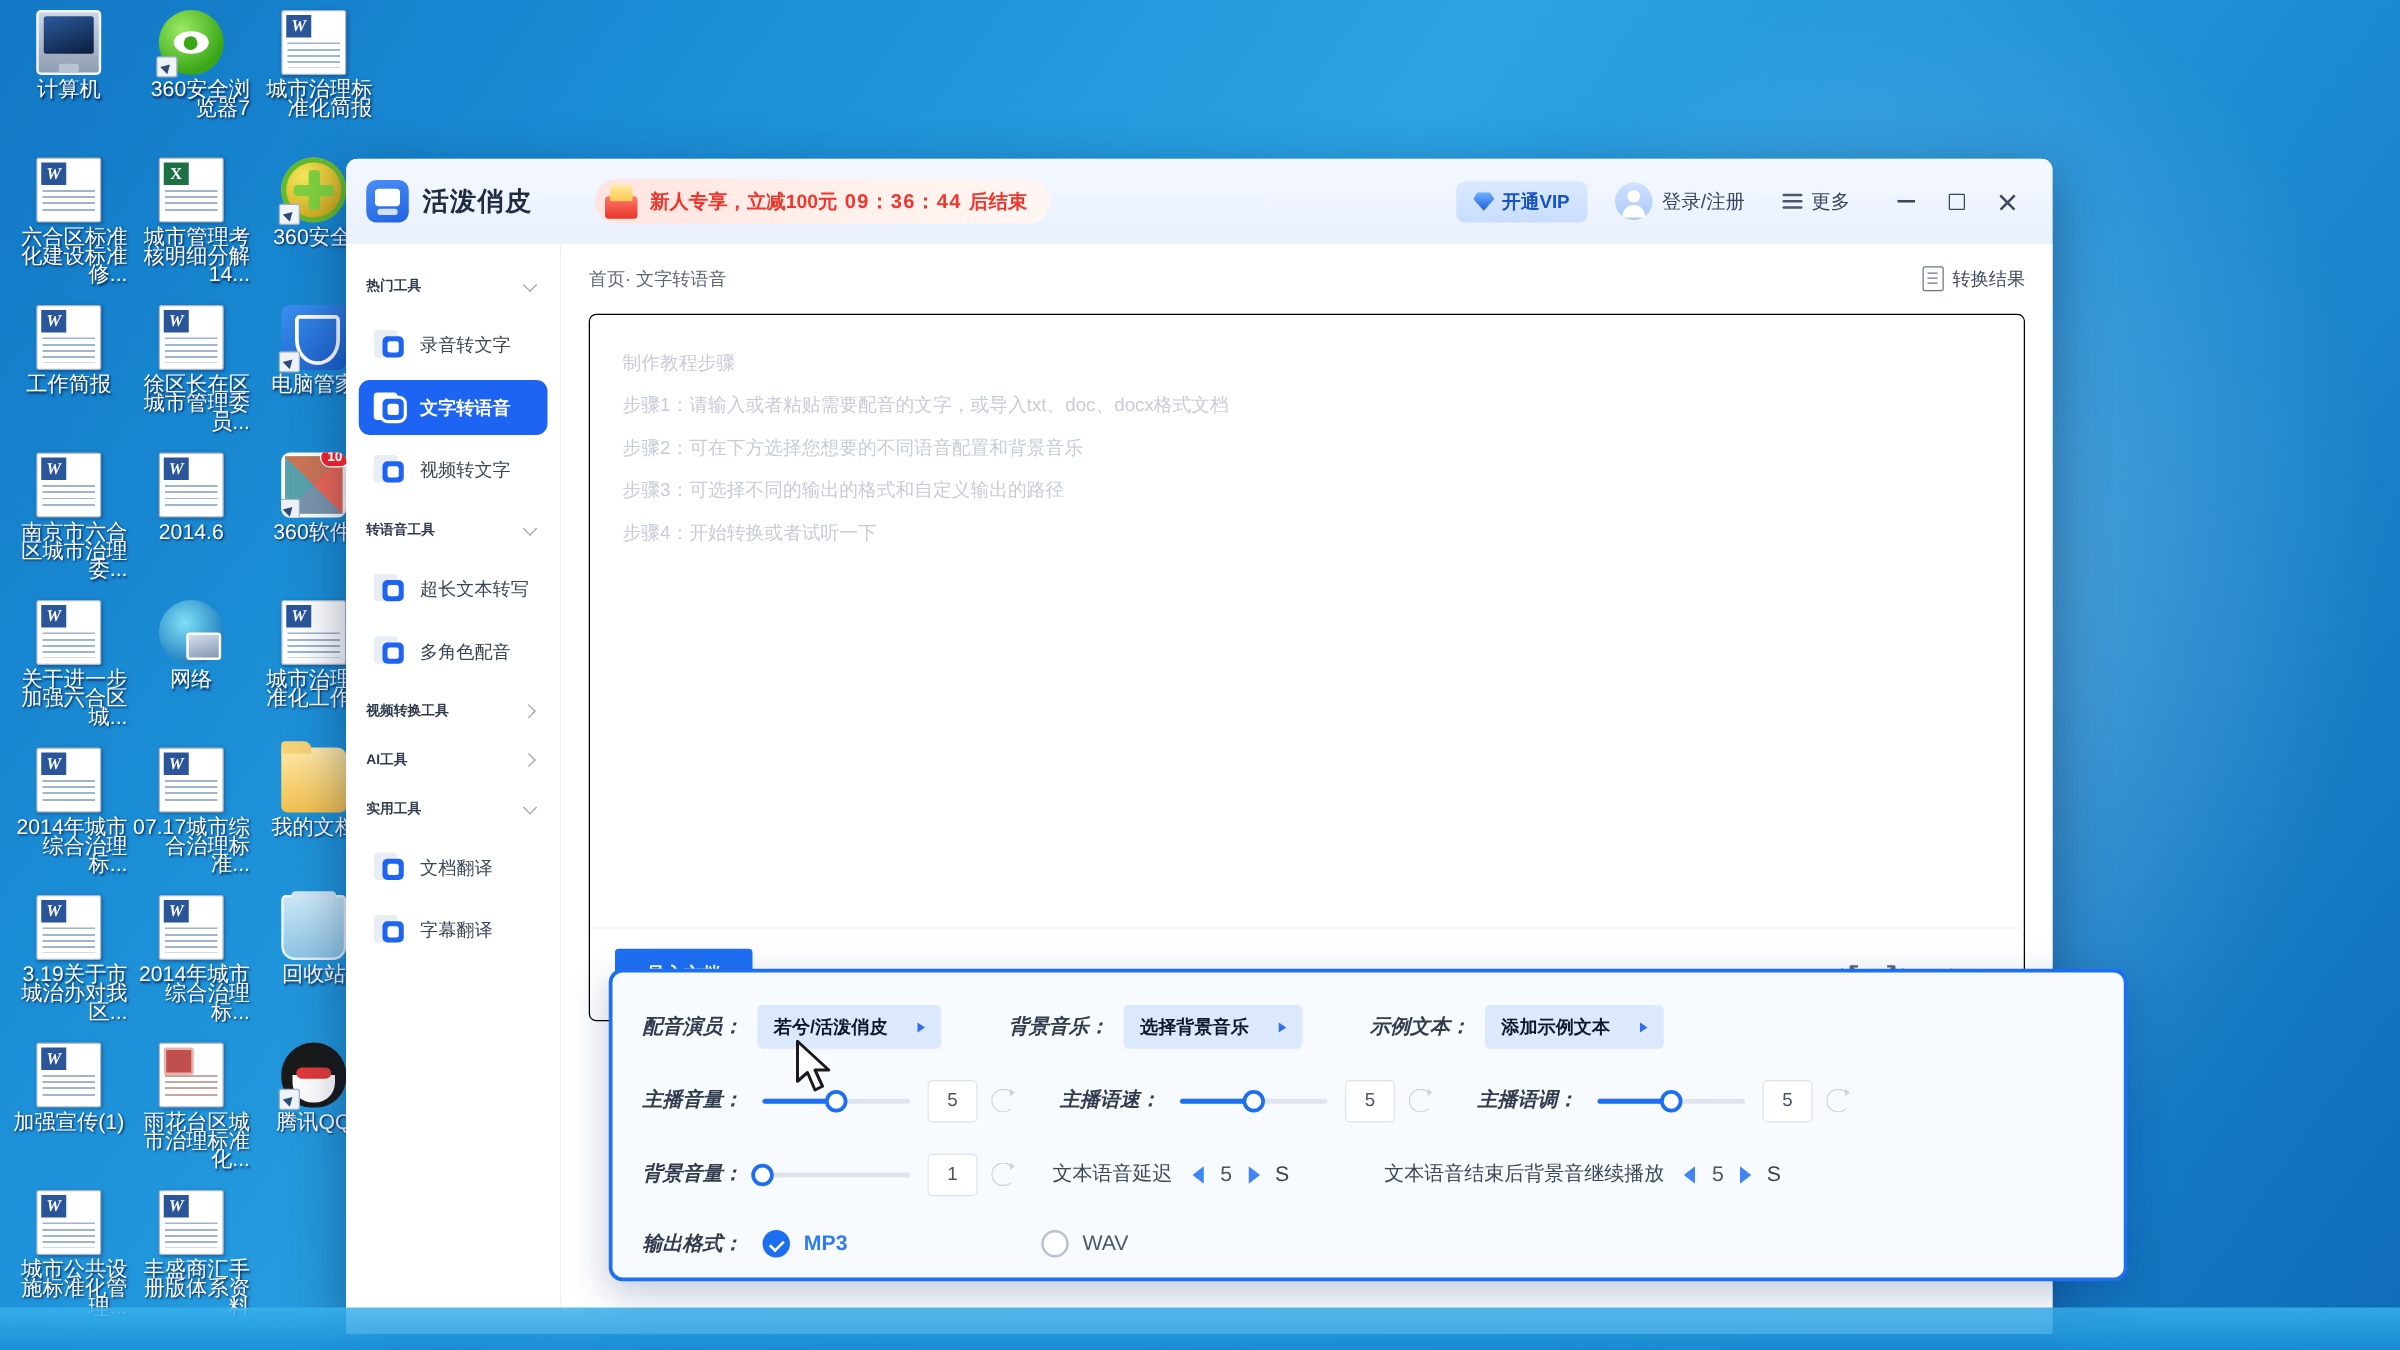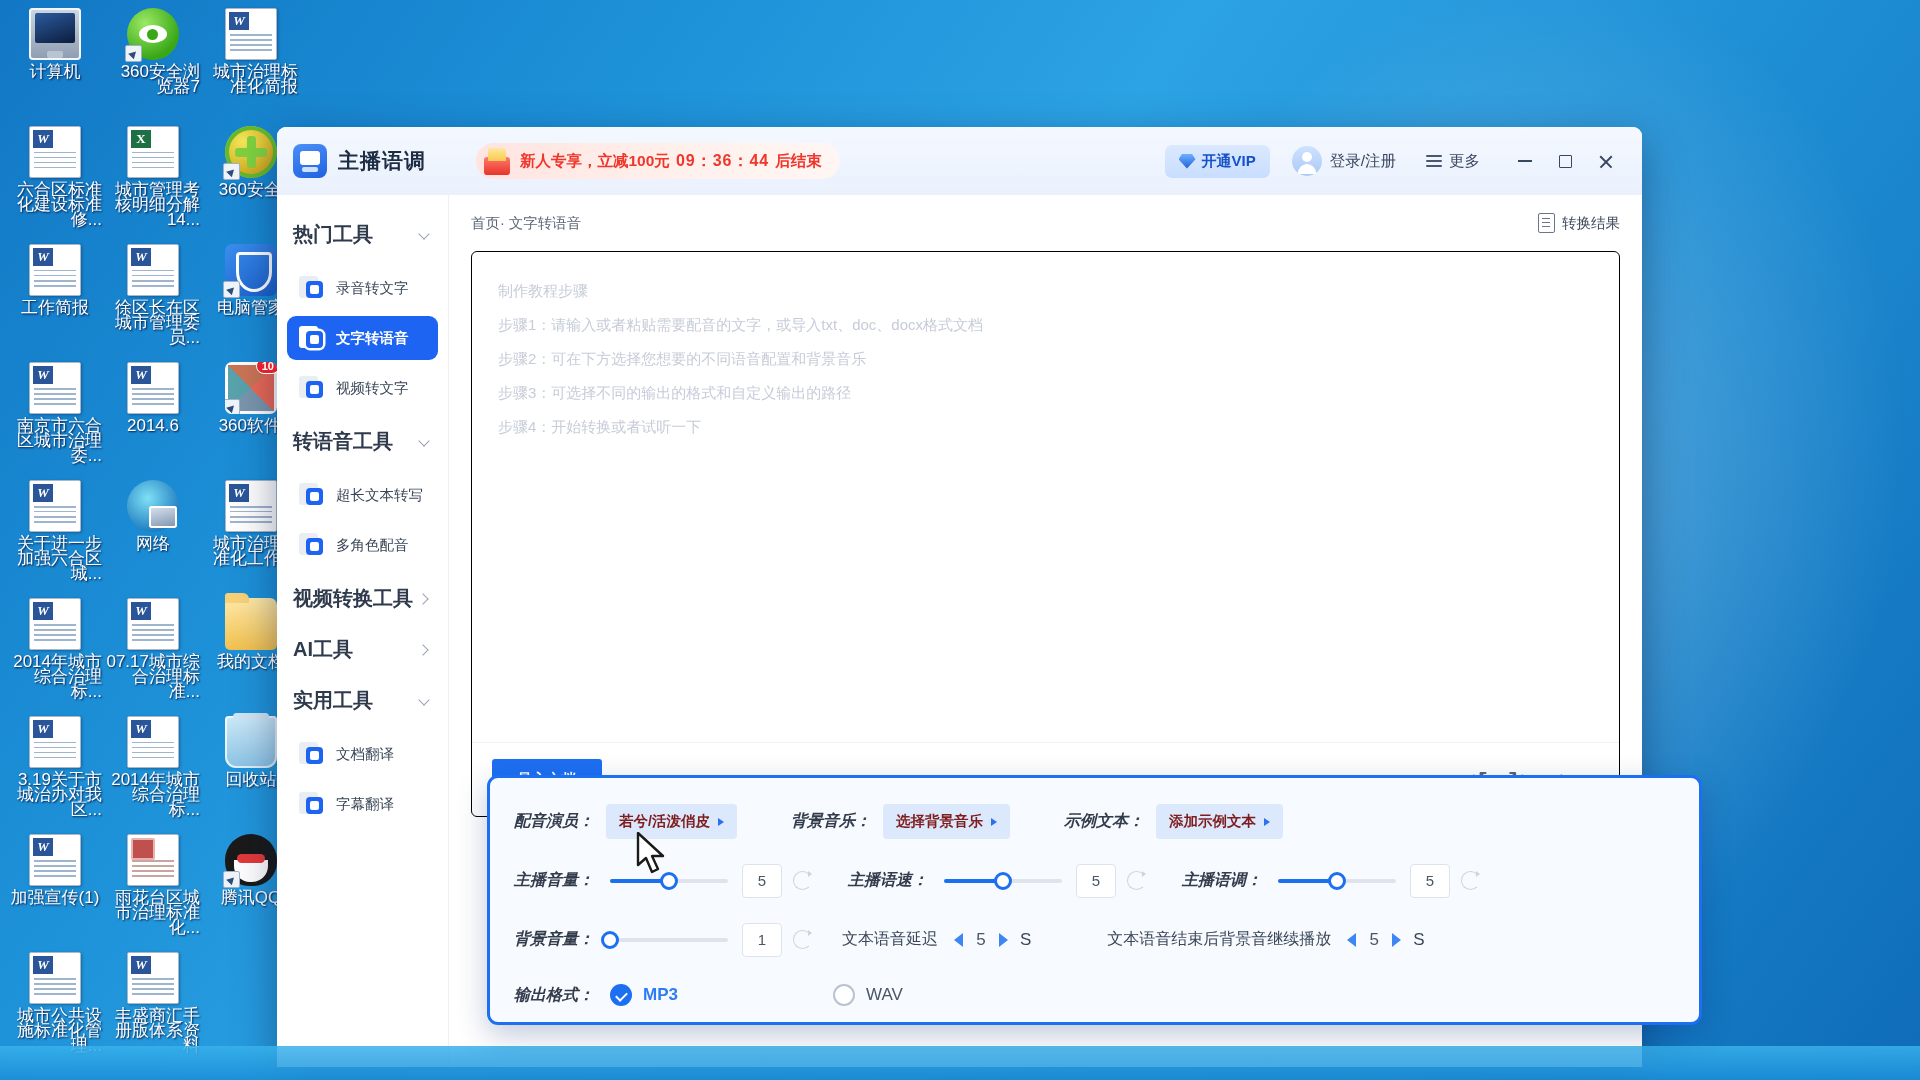--- a/index.html
+++ b/index.html
@@ -230,21 +230,21 @@
     background:#fff;
     border-right:1px solid #eef1f6;
     padding-top:14px;
     overflow:hidden;
   }
   .side-group{
     display:flex;align-items:center;justify-content:space-between;
     padding:12px 18px 12px 16px;
     cursor:pointer;
   }
-  .side-group-label{font-size:20px;font-weight:bold;color:#2f3a4d;}
+  .side-group-label{font-size:11px;font-weight:bold;color:#2f3a4d;}
   .chev{width:11px;height:11px;position:relative;flex:0 0 11px;}
   .chev::before{
     content:"";position:absolute;left:1px;top:1px;width:7px;height:7px;
     border-right:1.8px solid #9aa3b2;border-bottom:1.8px solid #9aa3b2;
     transform:rotate(45deg);
   }
   .chev.right::before{transform:rotate(-45deg);left:0;top:2px;}
   .side-item{
     display:flex;align-items:center;gap:11px;
     margin:6px 10px;padding:10px 12px;
@@ -323,24 +323,24 @@
     background:#f7faff;
     border:3px solid #1d6ff2;
     border-radius:11px;
     box-shadow:0 10px 30px rgba(10,40,110,.25);
     padding:14px 22px 10px 24px;
     z-index:30;
   }
   .srow{display:flex;align-items:center;height:59px;}
   .slabel{font-size:16px;font-weight:bold;color:#333c4c;white-space:nowrap;font-style:italic;}
   .spill{
-    background:#dce9fd;color:#7f1d1d;
+    background:#dce9fd;color:#0f172a;
     font-size:14.5px;font-weight:bold;
     border-radius:4px;padding:8px 13px;
-    margin-left:12px;display:flex;align-items:center;gap:8px;cursor:pointer;
+    margin-left:12px;display:flex;align-items:center;gap:24px;cursor:pointer;
   }
   .caret{width:0;height:0;border-left:6px solid #2e6ff0;border-top:4.5px solid transparent;border-bottom:4.5px solid transparent;}
 
   .slider{
     width:118px;height:4px;background:#dfe4ec;border-radius:2px;
     position:relative;margin:0 14px 0 16px;cursor:pointer;flex:0 0 118px;
   }
   .slider .fill{position:absolute;left:0;top:0;height:4px;background:#1d6ff2;border-radius:2px;}
   .slider .knob{
     position:absolute;top:-7px;width:18px;height:18px;border-radius:50%;
@@ -509,21 +509,21 @@
       <div class="desk-icon">
         <div class="glyph ic-word"></div>
         <div class="label">丰盛商汇手册版体系资料</div>
       </div>
     </div>
 
   <div id="app-window">
 
     <div class="titlebar">
       <div class="app-logo"></div>
-      <div class="app-title">主播语调</div>
+      <div class="app-title">活泼俏皮</div>
 
       <div class="promo">
         <div class="promo-gift"></div>
         <span class="promo-text">新人专享，立减100元</span>
         <span class="promo-timer">09：36：44</span>
         <span class="promo-tail">后结束</span>
       </div>
 
       <div class="tb-right">
         <div class="vip-btn">

